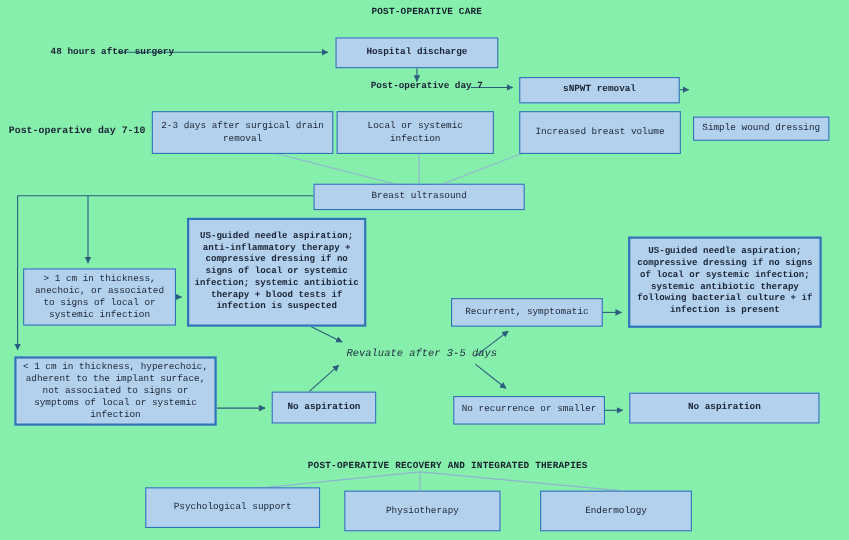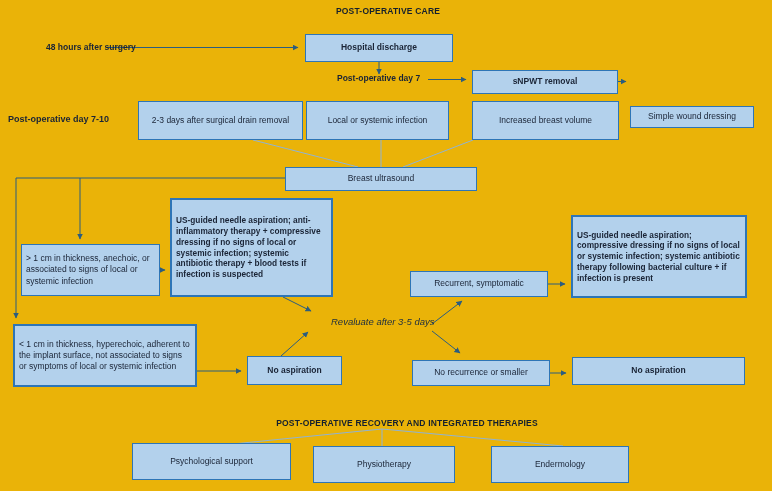--- a/index.html
+++ b/index.html
@@ -1,32 +1,32 @@
 <!DOCTYPE html>
 <html><head>
 <meta charset="utf-8">
 <style>
   html,body{margin:0;padding:0;background:#fff;}
   #stage{
-    position:relative;width:772px;height:491px;background:#eab308;
-    font-family:Liberation Sans, sans-serif;
+    position:relative;width:772px;height:491px;background:#86efac;
+    font-family:Liberation Mono, monospace;
     color:#1c2533;overflow:hidden;
   }
   .node{
     position:absolute;box-sizing:border-box;
     background:#b3d1ec;border:1.4px solid #2e75b6;
     display:flex;align-items:center;justify-content:center;
-    font-size:8.5px;line-height:1.3;color:#1a2436;
+    text-align:center;font-size:8.5px;line-height:1.3;color:#1a2436;
     padding:2px 4px;
   }
   .node.bold{font-weight:bold;}
   .node.thick{border-width:2px;}
   .flabel{position:absolute;font-size:8.5px;font-weight:bold;color:#1a2436;white-space:nowrap;}
   .title{position:absolute;font-size:8.5px;font-weight:bold;color:#15202e;text-align:center;letter-spacing:.2px;white-space:nowrap;}
-  .annot{position:absolute;font-size:9.5px;font-style:italic;color:#20303f;white-space:nowrap;margin-left:16px;}
+  .annot{position:absolute;font-size:9.5px;font-style:italic;color:#20303f;white-space:nowrap;}
   svg.wires{position:absolute;left:0;top:0;width:772px;height:491px;}
 </style>
 </head>
 <body>
 
 <div id="stage">
 
   <svg class="wires" viewBox="0 0 772 491">
     <defs>
       <marker id="ah" markerWidth="7" markerHeight="7" refX="5.5" refY="3" orient="auto">

